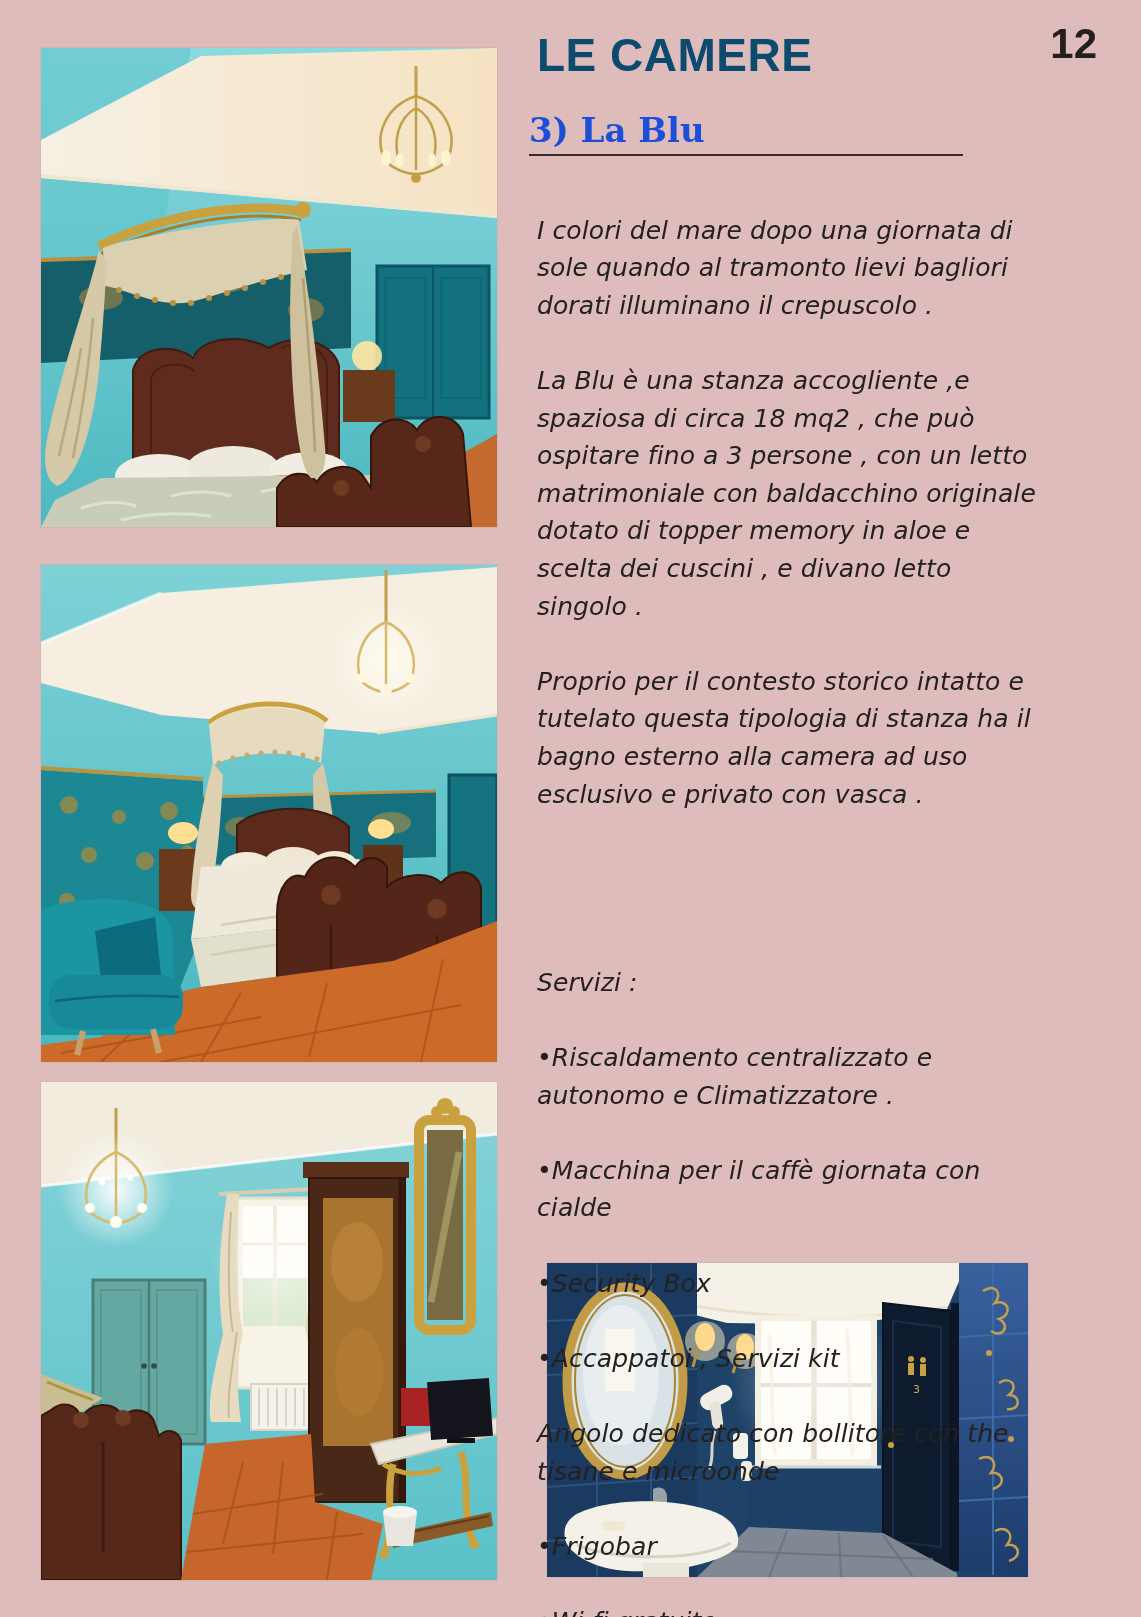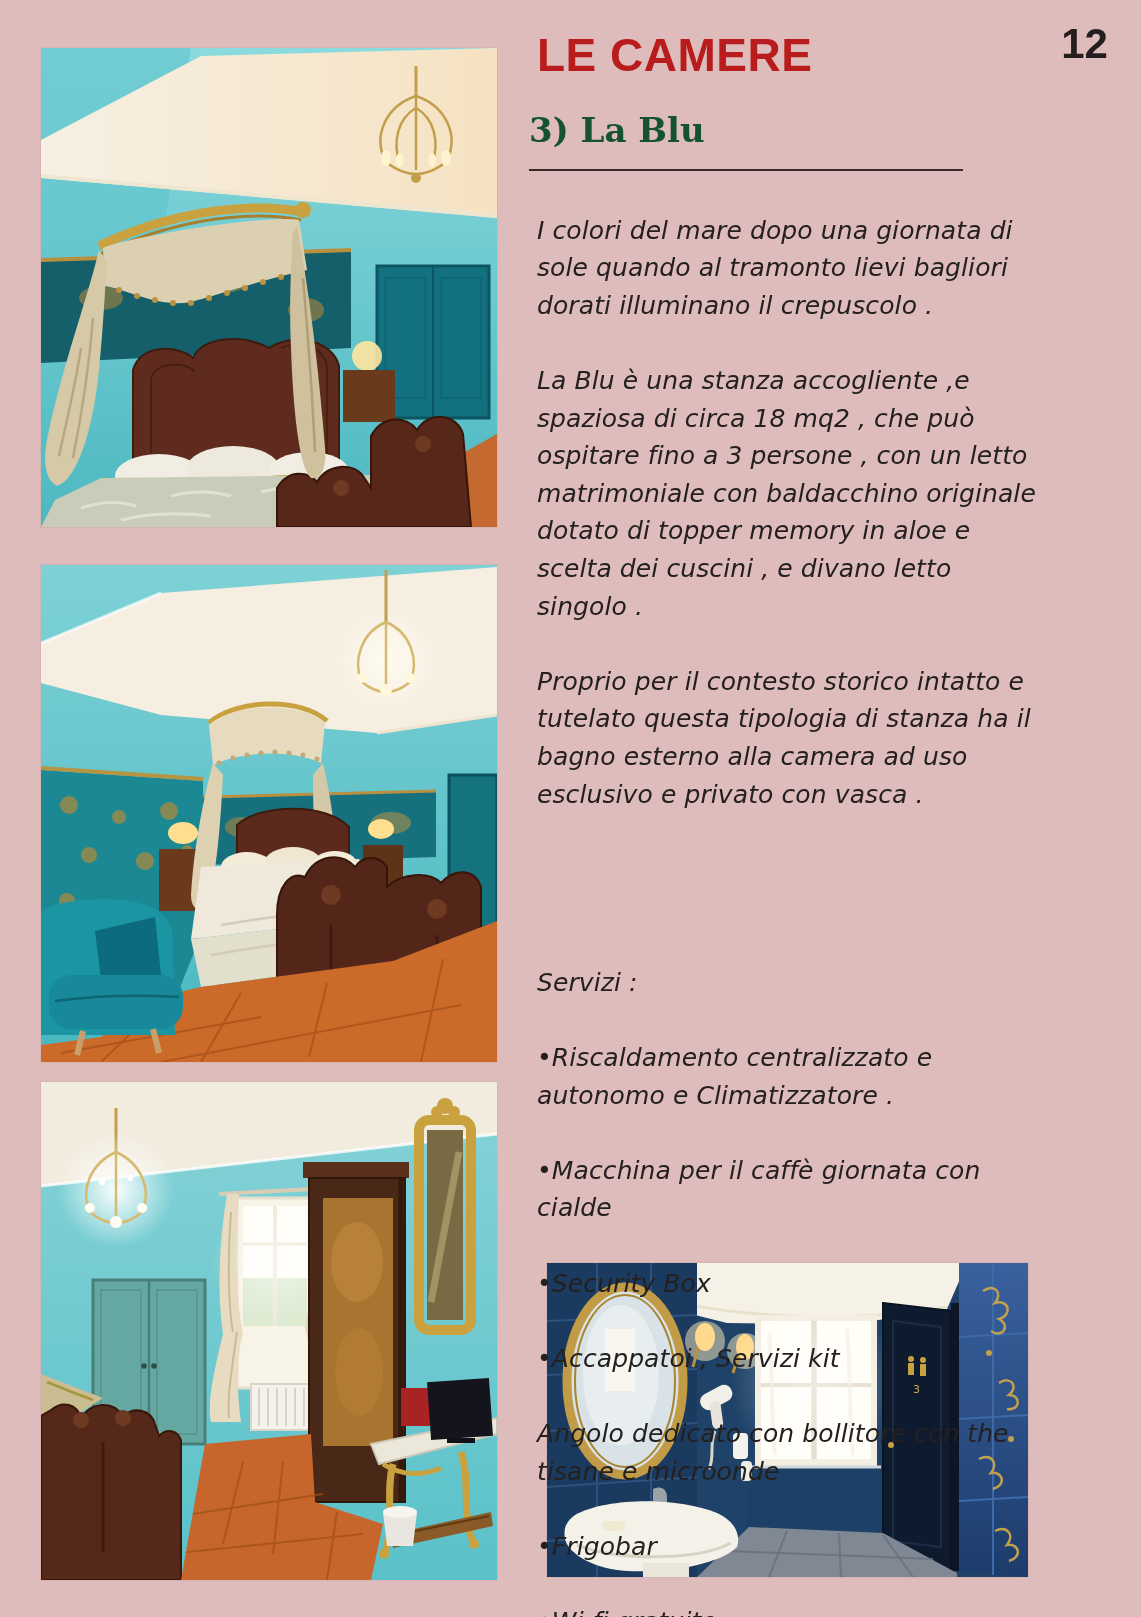--- a/index.html
+++ b/index.html
@@ -5,26 +5,26 @@
   html,body{margin:0;padding:0;background:#b79393;}
   .page{position:relative;width:1141px;height:1617px;background:#dfbcbc;
         font-family:"DejaVu Sans",sans-serif;overflow:hidden;margin:0 auto;}
   .photo{position:absolute;overflow:hidden;box-shadow:0 0 0 1px rgba(0,0,0,.04);}
   .photo svg{display:block;width:100%;height:100%;}
   .photo1{left:41px;top:48px;width:456px;height:479px;}
   .photo2{left:41px;top:565px;width:456px;height:497px;}
   .photo3{left:41px;top:1082px;width:456px;height:498px;}
   .photo4{left:547px;top:1263px;width:481px;height:314px;}
   .title{position:absolute;left:537px;top:28px;font-family:"Liberation Sans",sans-serif;
-         font-weight:bold;font-size:46px;letter-spacing:.5px;color:#b91c1c;}
-  .pagenum{position:absolute;left:1032px;top:20px;width:105px;text-align:center;
+         font-weight:bold;font-size:46px;letter-spacing:.5px;color:#0c4a6e;}
+  .pagenum{position:absolute;left:992px;top:20px;width:105px;text-align:right;
          font-family:"Liberation Sans",sans-serif;font-weight:600;font-size:42px;color:#241f1e;}
   .subtitle{position:absolute;left:529px;top:110px;width:434px;
-         font-family:"DejaVu Serif","Liberation Serif",serif;font-size:34px;color:#14532d;
-         padding-bottom:19px;border-bottom:2px solid #372c29;}
+         font-family:"DejaVu Serif","Liberation Serif",serif;font-size:34px;color:#1d4ed8;
+         padding-bottom:4px;border-bottom:2px solid #372c29;}
   .textcol{position:absolute;left:537px;top:174px;width:566px;color:#242020;
          font-size:25px;line-height:37.6px;white-space:pre-line;letter-spacing:.1px;}
   .textcol p{margin:0;font-style:italic;}
   .services-block{margin-top:38px;}
 </style>
 </head>
 <body>
 
 <div class="page">
 

